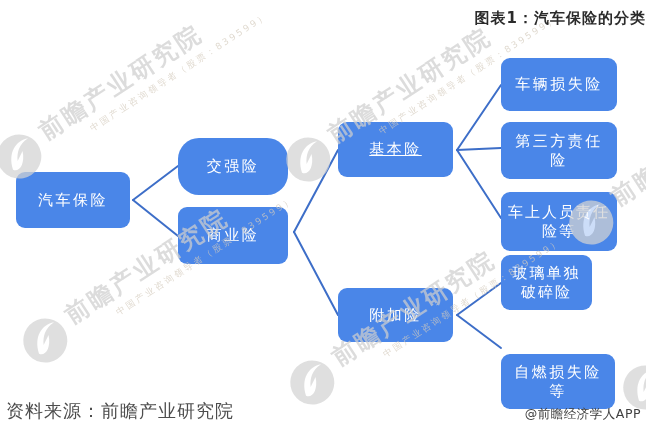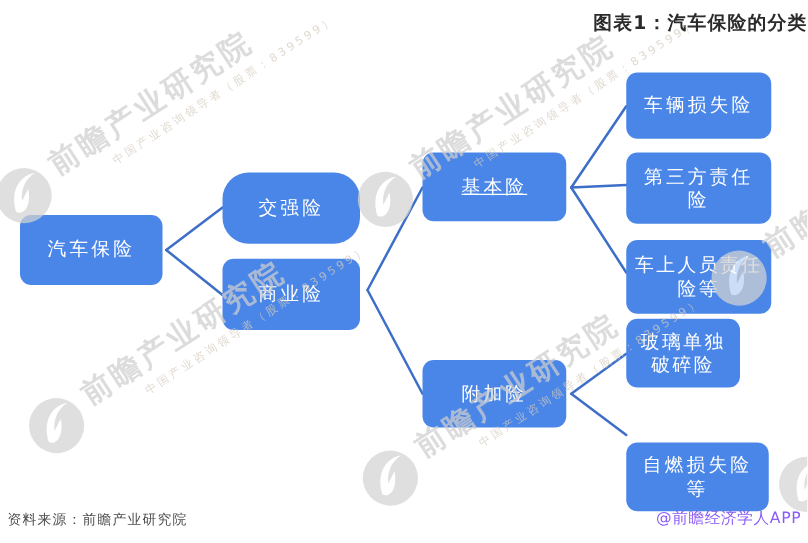--- a/index.html
+++ b/index.html
@@ -22,25 +22,25 @@
   .n-jqx {left:178px;top:138px;width:110px;height:57px;border-radius:21px;}
   .n-syx {left:178px;top:207px;width:110px;height:57px;}
   .n-jbx {left:338px;top:122px;width:115px;height:55px;text-decoration:underline;}
   .n-fjx {left:338px;top:288px;width:115px;height:54px;}
   .n-clssx{left:501px;top:58px;width:116px;height:53px;}
   .n-dsfzrx{left:501px;top:122px;width:116px;height:57px;}
   .n-csryx{left:501px;top:192px;width:116px;height:59px;letter-spacing:2px;}
   .n-blx {left:501px;top:255px;width:91px;height:55px;letter-spacing:2px;}
   .n-zrx {left:501px;top:320px;width:114px;height:55px;margin-top:34px;}
   .footer-left{
-    position:absolute;left:6px;bottom:11px;font-size:11px;color:#4d4d4d;
+    position:absolute;left:6px;bottom:11px;font-size:18px;color:#4d4d4d;
     letter-spacing:1px;z-index:3;font-family:Liberation Serif, serif;
   }
   .footer-right{
-    position:absolute;right:5px;bottom:11px;font-size:12.5px;color:#8b5cf6;
+    position:absolute;right:5px;bottom:11px;font-size:12.5px;color:#404040;
     letter-spacing:0.5px;z-index:3;
   }
   
   .wm{
     position:absolute;display:flex;align-items:center;gap:8px;
     transform:rotate(-33deg);transform-origin:0 50%;
     white-space:nowrap;z-index:4;opacity:0.72;pointer-events:none;
   }
   .wm-logo{width:46px;height:46px;flex:0 0 auto;}
   .wm-big{font-size:24px;letter-spacing:3px;color:#cfcfcf;font-weight:bold;}

